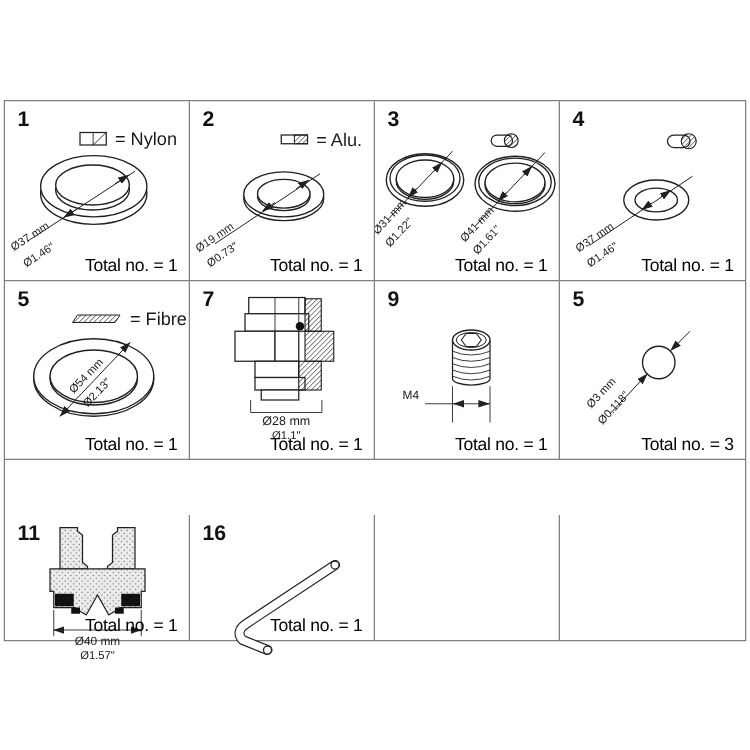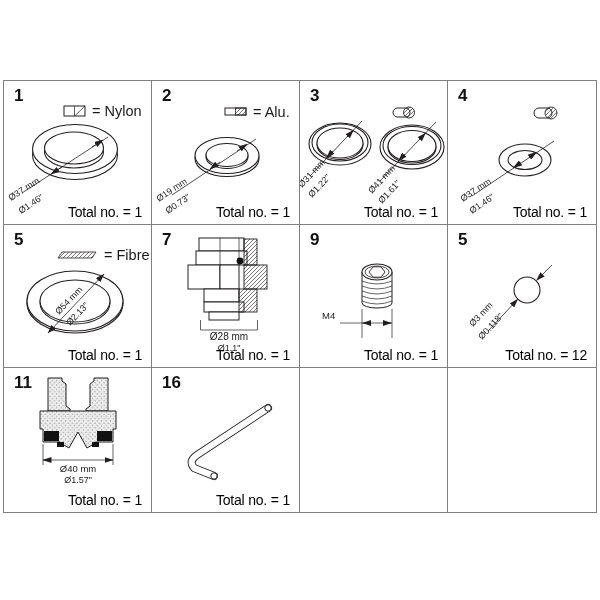--- a/index.html
+++ b/index.html
@@ -3,21 +3,21 @@
 <meta charset="utf-8">
 <style>
   html,body{margin:0;padding:0;background:#fff;}
   #page{position:relative;width:600px;height:600px;background:#fff;
         font-family:"Liberation Sans",sans-serif;color:#1a1a1a;overflow:hidden;}
   #grid{position:absolute;left:3px;top:80px;width:594px;height:433px;
         display:grid;grid-template-columns:repeat(4,1fr);grid-template-rows:repeat(3,1fr);
         border:1px solid #7f7f7f;box-sizing:border-box;}
   .cell{position:relative;border-right:1px solid #7f7f7f;border-bottom:1px solid #7f7f7f;box-sizing:border-box;}
   .cell:nth-child(4n){border-right:none;}
-  .cell:nth-child(n+9){border-bottom:none;}
+  .cell:nth-child(n+9){border-bottom:none;margin-top:44px;}
   .num{position:absolute;top:5px;left:10px;font-size:17px;font-weight:700;color:#111;}
   .total{position:absolute;bottom:4px;right:9px;font-size:14px;letter-spacing:-0.2px;color:#000000;}
   .drw{position:absolute;left:0;top:0;}
   svg text{font-family:"Liberation Sans",sans-serif;fill:#1a1a1a;}
   .dimtxt{font-size:9px;}
   .legtxt{font-size:14.5px;}
   .ln{stroke:#231f20;stroke-width:0.8;fill:none;}
   .thin{stroke:#231f20;stroke-width:0.7;fill:none;}
   .shape{stroke:#231f20;stroke-width:1;fill:#fff;}
   .ell{stroke:#231f20;stroke-width:1.1;fill:#fff;}
@@ -231,21 +231,21 @@
       <div class="num">5</div>
       <svg class="drw" width="147" height="142" viewBox="0 0 147 142">
         <circle cx="79" cy="65" r="13" class="ell"></circle>
         <g>
           <line x1="104" y1="40" x2="88.5" y2="55.5" class="ln" marker-end="url(#ah)"></line>
           <line x1="40" y1="106" x2="69.8" y2="74.2" class="ln" marker-end="url(#ah)"></line>
         </g>
         <text class="dimtxt" transform="translate(25,102) rotate(-47)">Ø3 mm</text>
         <text class="dimtxt" transform="translate(34,115) rotate(-47)">Ø0.118"</text>
       </svg>
-      <div class="total">Total no. = 12</div>
+      <div class="total">Total no. = 3</div>
     </div>
 
     <div class="cell">
       <div class="num">11</div>
       <svg class="drw" width="147" height="142" viewBox="0 0 147 142">
         <g>
           <polygon points="44,10 58,10 58,13 62,16 62,38 66,41 66,43 44,43" fill="url(#stip)" stroke="#231f20" stroke-width="1"></polygon>
           <polygon points="104,10 90,10 90,13 86,16 86,38 82,41 82,43 104,43" fill="url(#stip)" stroke="#231f20" stroke-width="1"></polygon>
           <polygon points="36,43 112,43 112,61 109,61 109,74 92,74 88,77 83,80 74,64 65,80 60,77 56,74 39,74 39,61 36,61" fill="url(#stip)" stroke="#231f20" stroke-width="1"></polygon>
           <rect x="40" y="63" width="15" height="10" fill="#111"></rect>

